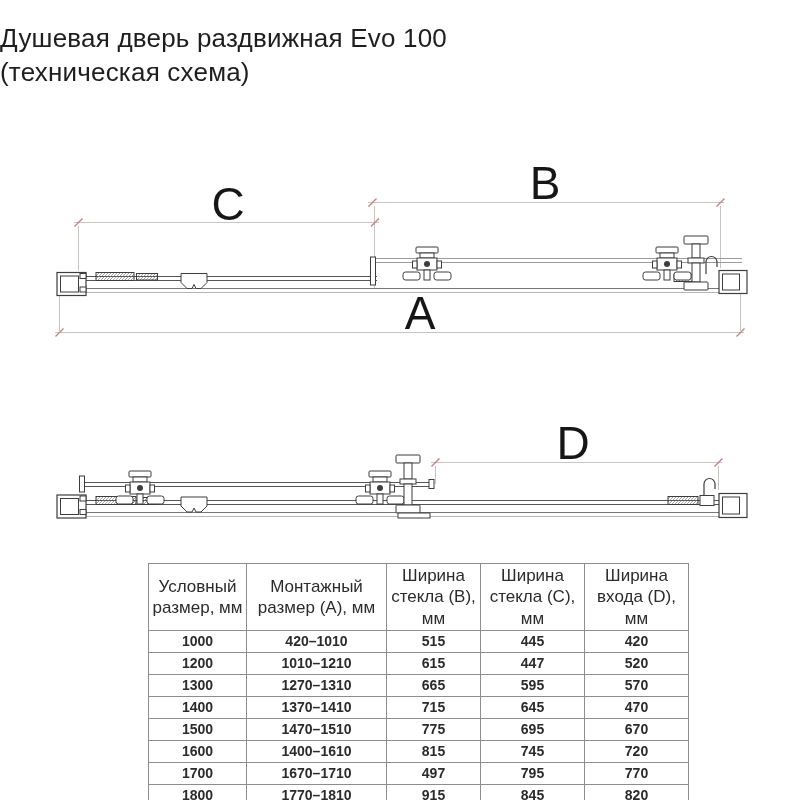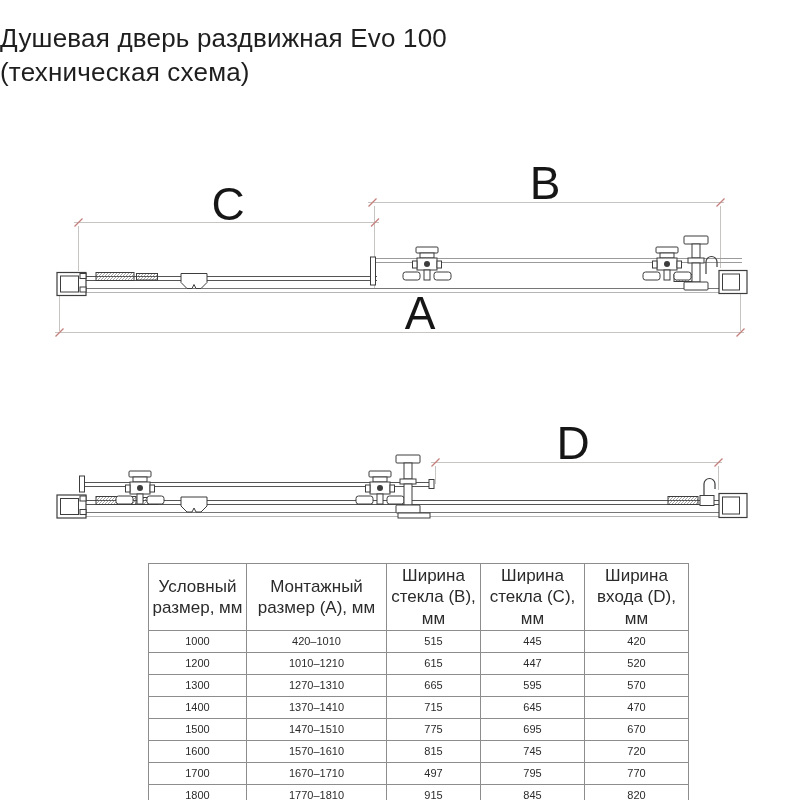--- a/index.html
+++ b/index.html
@@ -22,21 +22,21 @@
     position:absolute;left:148px;top:563px;border-collapse:collapse;
     table-layout:fixed;width:540px;color:#2b2b2b;
   }
   table.sizes th, table.sizes td{
     border:1px solid #8d8d8d;text-align:center;vertical-align:middle;
     padding:1px 2px;background:#fff;font-weight:400;
   }
   table.sizes th{
     font-size:17px;line-height:1.25;white-space:pre-line;height:40px;margin-top:27px;
   }
-  table.sizes td{font-size:11px;height:19px;}
+  table.sizes td{font-size:14px;height:19px;font-weight:bold;}
 </style>
 </head>
 <body>
 
 <div class="title">
   <div>Душевая дверь раздвижная Evo 100</div>
   <div>(техническая схема)</div>
 </div>
 
 <svg id="svg-top" viewBox="0 155 800 200">
@@ -252,21 +252,21 @@
       </tr>
       <tr>
         <td>1500</td>
         <td>1470–1510</td>
         <td>775</td>
         <td>695</td>
         <td>670</td>
       </tr>
       <tr>
         <td>1600</td>
-        <td>1570–1610</td>
+        <td>1400–1610</td>
         <td>815</td>
         <td>745</td>
         <td>720</td>
       </tr>
       <tr>
         <td>1700</td>
         <td>1670–1710</td>
         <td>497</td>
         <td>795</td>
         <td>770</td>

